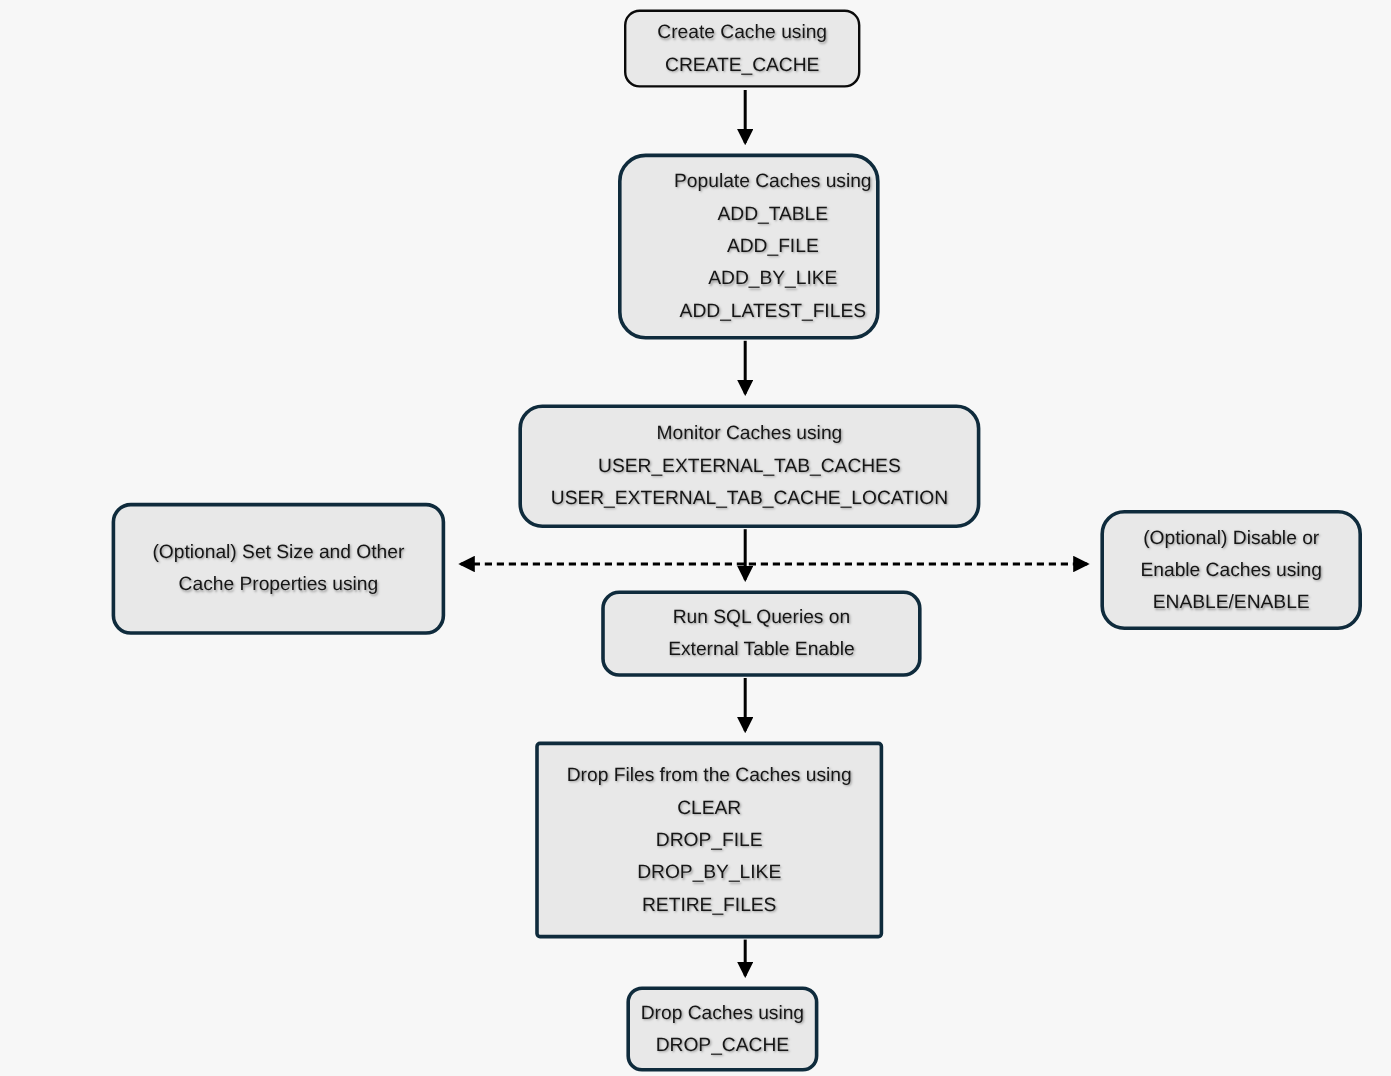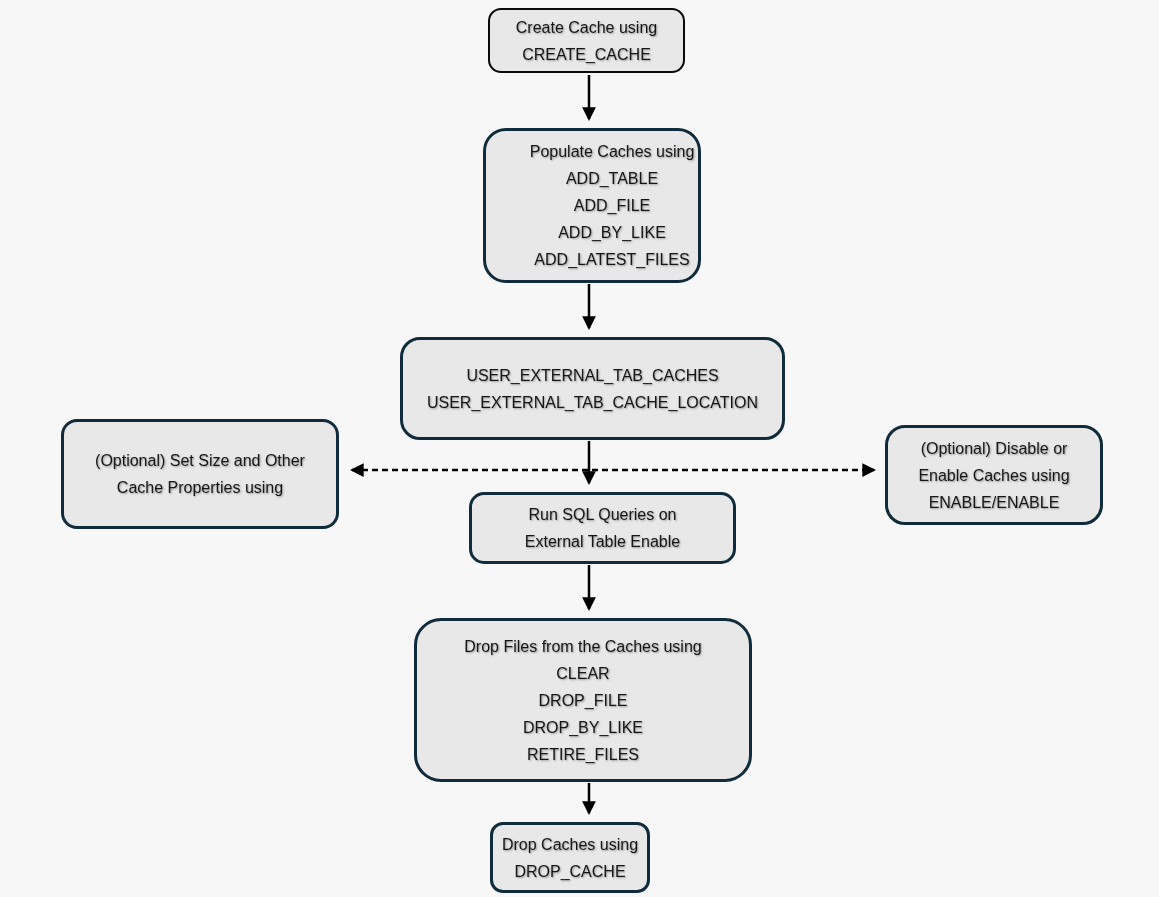--- a/index.html
+++ b/index.html
@@ -10,20 +10,21 @@
     width: 1159px;
     height: 897px;
     position: relative;
     background: #f7f7f7;
     font-family: "Liberation Sans", sans-serif;
     overflow: hidden;
   }
   .canvas {
     position: absolute;
     inset: 0;
+    margin-left: 32px;
   }
   svg.arrows {
     position: absolute;
     left: 0;
     top: 0;
     width: 1159px;
     height: 897px;
     pointer-events: none;
   }
   .node {
@@ -46,21 +47,21 @@
   .node .tline {
     white-space: nowrap;
   }
   
   .n-create    { left: 488px; top:   8px; width: 197px; height:  65px; border-radius: 13px; border: 2.5px solid #0a0a0a; }
   .n-populate  { left: 483px; top: 128px; width: 218px; height: 155px; border-radius: 23px; padding-left: 48px; }
   .n-monitor   { left: 400px; top: 337px; width: 385px; height: 103px; border-radius: 20px; }
   .n-setprop   { left:  61px; top: 419px; width: 278px; height: 110px; border-radius: 16px; }
   .n-runsql    { left: 469px; top: 492px; width: 267px; height:  72px; border-radius: 15px; }
   .n-disable   { left: 885px; top: 425px; width: 218px; height: 100px; border-radius: 20px; }
-  .n-dropfiles { left: 414px; top: 618px; width: 338px; height: 164px; border-radius: 27px; }
+  .n-dropfiles { left: 414px; top: 618px; width: 290px; height: 164px; border-radius: 4px; }
   .n-dropcache { left: 490px; top: 822px; width: 160px; height:  71px; border-radius: 13px; }
 
   .flow-line {
     stroke: #000000;
     stroke-width: 2.5;
   }
   .flow-line.dashed {
     stroke-dasharray: 6 4;
   }
 </style>
@@ -90,20 +91,21 @@
 
   <div class="node n-populate">
     <div class="tline">Populate Caches using</div>
     <div class="tline">ADD_TABLE</div>
     <div class="tline">ADD_FILE</div>
     <div class="tline">ADD_BY_LIKE</div>
     <div class="tline">ADD_LATEST_FILES</div>
   </div>
 
   <div class="node n-monitor">
+    <div class="tline">Monitor Caches using</div>
     <div class="tline">USER_EXTERNAL_TAB_CACHES</div>
     <div class="tline">USER_EXTERNAL_TAB_CACHE_LOCATION</div>
   </div>
 
   <div class="node n-setprop">
     <div class="tline">(Optional) Set Size and Other</div>
     <div class="tline">Cache Properties using</div>
   </div>
 
   <div class="node n-runsql">

